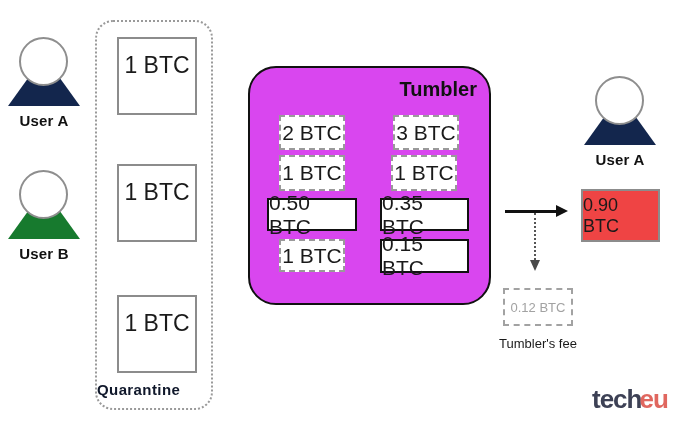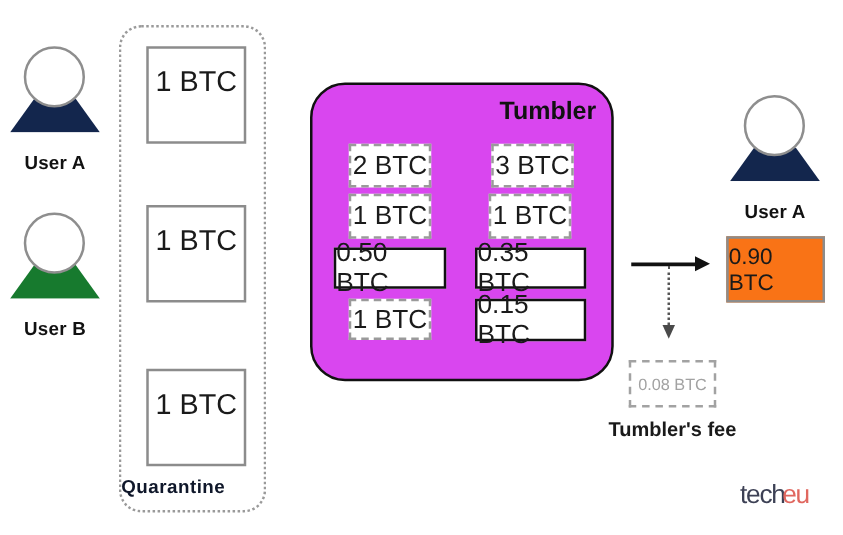--- a/index.html
+++ b/index.html
@@ -25,21 +25,21 @@
   .avatar .head {
     position: absolute;
     left: 11px; top: 0;
     width: 45px; height: 45px;
     border: 2.5px solid #8e8e8e;
     border-radius: 50%;
     background: #ffffff;
     z-index: 2;
   }
   .user-label {
-    margin-top: 16px;
+    margin-top: 6px;
     font-size: 15px;
     font-weight: bold;
     color: #111111;
     letter-spacing: 0.2px;
   }
 
   
   .quarantine {
     position: absolute;
     left: 95px; top: 20px;
@@ -149,21 +149,21 @@
     position: absolute;
     left: 581px; top: 189px;
     width: 79px; height: 53px;
     border: 2.5px solid #8c8c8c;
     box-sizing: border-box;
     display: flex;
     justify-content: center;
     align-items: center;
     font-size: 18px;
     color: #1a1a1a;
-    background: #f97316;
+    background: #ef4444;
   }
 
   
   .fee-box {
     position: absolute;
     left: 503px; top: 288px;
     width: 70px; height: 38px;
     border: 2px dashed #a2a2a2;
     box-sizing: border-box;
     display: flex;
@@ -171,31 +171,30 @@
     align-items: center;
     font-size: 13px;
     color: #a2a2a2;
     background: #ffffff;
   }
   .fee-caption {
     position: absolute;
     left: 482px; top: 336px;
     width: 112px;
     text-align: center;
-    font-size: 16px;
-    color: #1a1a1a;
-    font-weight: bold;
+    font-size: 13px;
+    color: #1a1a1a;
   }
 
   
   .logo {
     position: absolute;
     left: 592px; top: 384px;
-    font-size: 21px;
-    font-weight: normal;
+    font-size: 26px;
+    font-weight: bold;
     letter-spacing: -1px;
     white-space: nowrap;
   }
   .logo .part1 { color: #3d4155; }
   .logo .part2 { color: #e0675f; margin-left: -2px; }
 </style>
 </head>
 <body>
 
 <div class="canvas">
@@ -246,20 +245,20 @@
   <div class="user" style="left:584px; top:76px;">
     <div class="avatar">
       <div class="body" style="background-color: rgb(19, 38, 77);"></div>
       <div class="head"></div>
     </div>
     <div class="user-label">User A</div>
   </div>
 
   <div class="payout-box">0.90 BTC</div>
 
-  <div class="fee-box">0.08 BTC</div>
+  <div class="fee-box">0.12 BTC</div>
   <div class="fee-caption">Tumbler's fee</div>
 
   <div class="logo">
     <span class="part1">tech</span><span class="part2">eu</span>
   </div>
 
 </div>
 
 </body></html>

